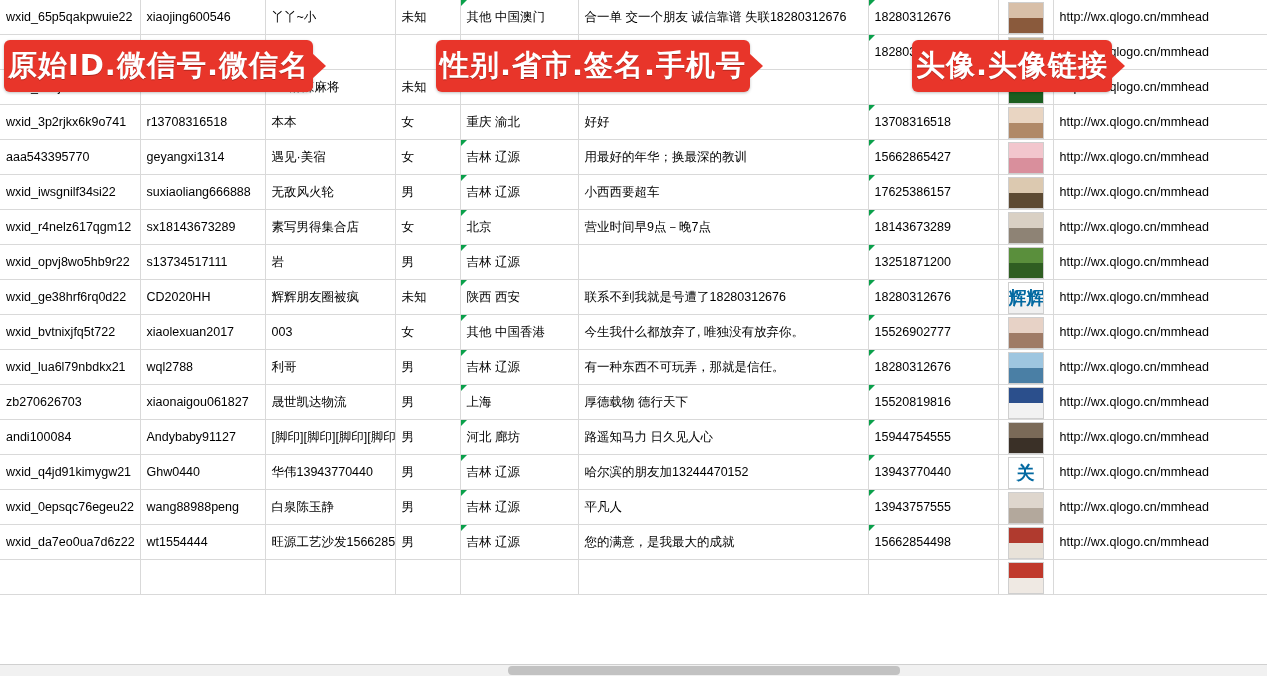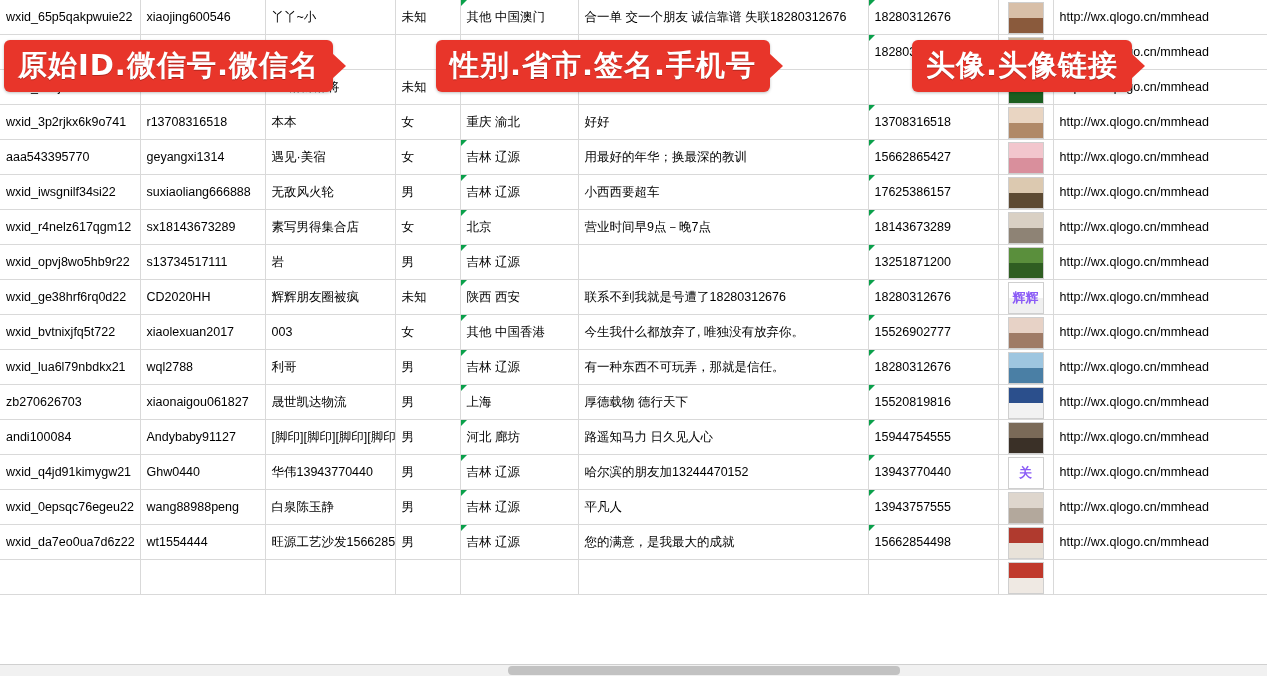--- a/index.html
+++ b/index.html
@@ -63,22 +63,22 @@
     overflow: hidden;
     line-height: normal;
     font-size: 9px;
   }
   .avatar .a-top { position: absolute; left:0; top:0; right:0; height:50%; }
   .avatar .a-bot { position: absolute; left:0; bottom:0; right:0; height:50%; }
   .avatar .a-glyph {
     position: absolute; left: 0; right: 0; top: 50%;
     transform: translateY(-50%);
     text-align: center;
-    font-size: 13px;
-    color: #8b5cf6;
+    font-size: 18px;
+    color: #0369a1;
     font-weight: bold;
     font-family: "DejaVu Sans", sans-serif;
   }
   td.url-cell {
     color: #000;
   }
 
   
   .errmark::before {
     content: "";
@@ -91,21 +91,21 @@
 
   
   .banner {
     position: absolute;
     background: #e8352a;
     color: #ffffff;
     font-weight: bold;
     font-family: "DejaVu Sans", "Liberation Sans", sans-serif;
     font-size: 29px;
     letter-spacing: 1px;
-    padding: 6px 14px;
+    padding: 6px 4px;
     border-radius: 6px;
     white-space: nowrap;
     text-shadow: 0 1px 0 rgba(0,0,0,0.25);
     box-shadow: 0 1px 3px rgba(0,0,0,0.25);
     z-index: 20;
   }
   #banner1 { left: 4px;   top: 40px; }
   #banner2 { left: 436px; top: 40px; }
   #banner3 { left: 912px; top: 40px; }
 

